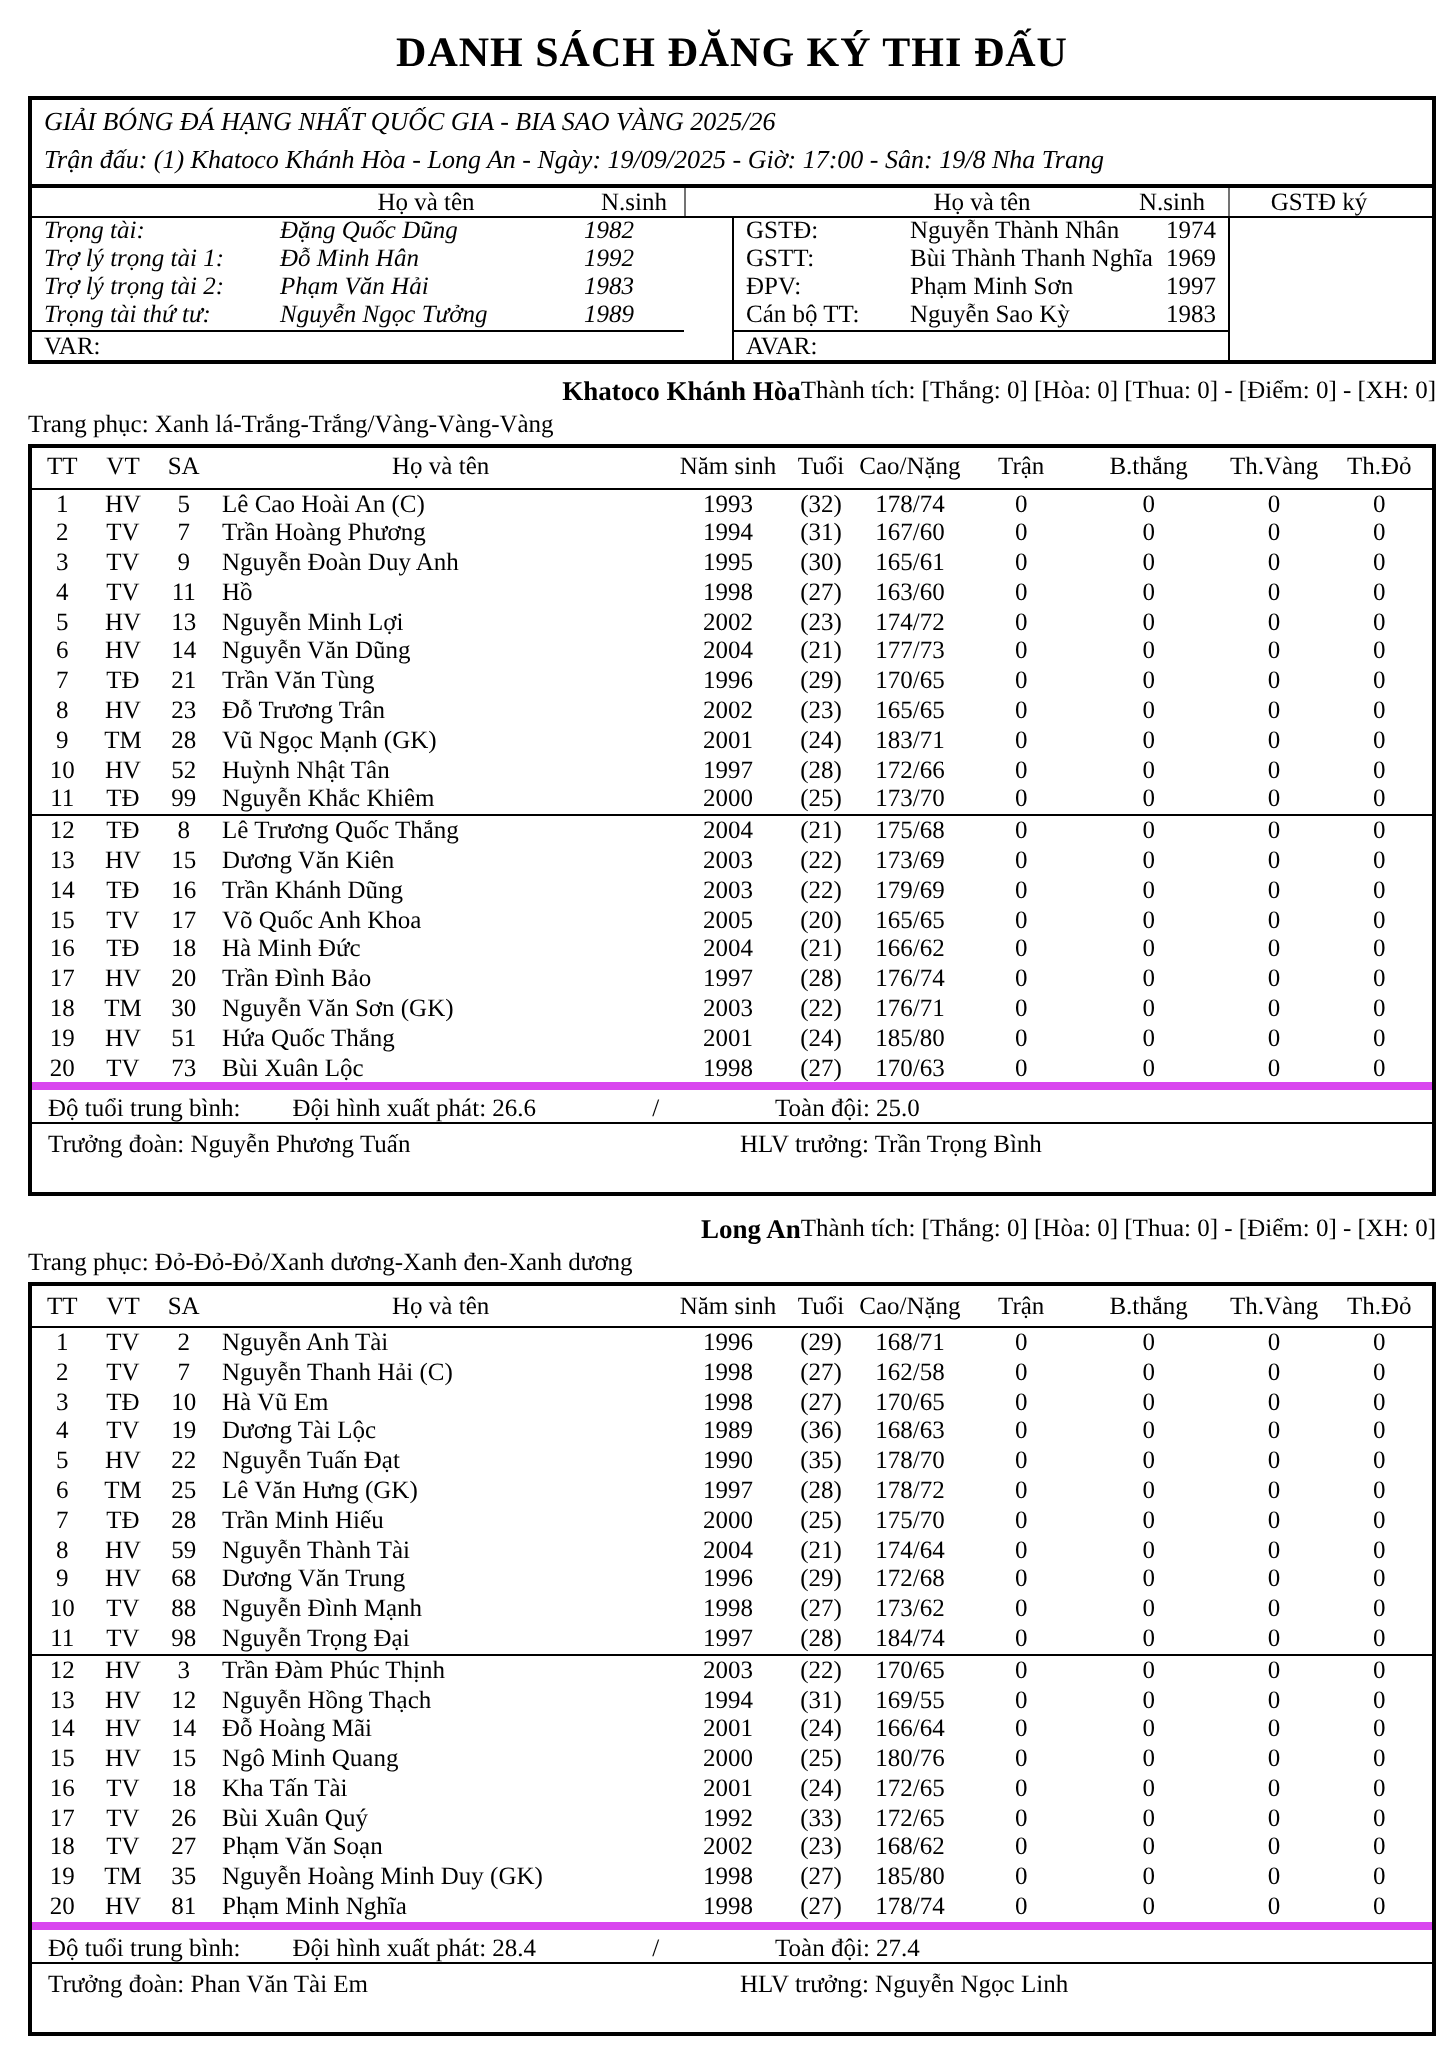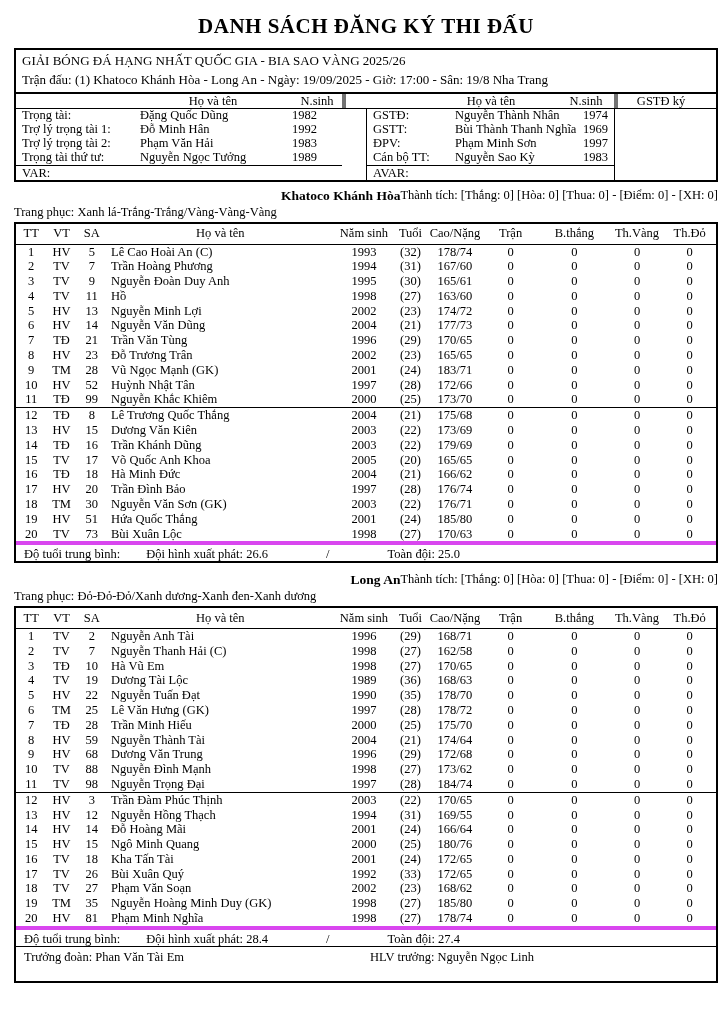--- a/index.html
+++ b/index.html
@@ -8,30 +8,30 @@
     width:724px; height:1024px; background:#ffffff; color:#000;
     font-family:"Liberation Serif","DejaVu Serif",serif;
     font-size:12.5px; overflow:hidden; margin:0 auto; position:relative;
   }
   .inner { padding:14px 6px 0 14px; }
   .doc-title {
     text-align:center; font-weight:bold; font-size:21px; letter-spacing:.5px;
     margin-bottom:9px;
   }
   .box { border:2px solid #000; }
-  .match-box { padding:1px 6px 3px 6px; font-size:13px; line-height:19px; }
+  .match-box { padding:1px 6px 3px 6px; font-size:13px; line-height:19px;font-style:italic; }
   .officials { border-top:0; font-size:12.5px; }
   .off-header { display:grid; grid-template-columns:118px 158px 50px 82px 134px 56px 90px; border-bottom:1px solid #000; height:15px; line-height:14px; }
   .off-header > div { text-align:center; }
-  .off-header .vline { border-left:4px solid #737373; }
+  .off-header .vline { border-left:1px solid #737373; }
   .off-body { display:grid; grid-template-columns:326px 272px 90px; }
   .off-col-right { border-left:1px solid #000;margin-left:24px; }
   .off-sign-cell { border-left:1px solid #000; }
   .off-row { display:grid; height:14px; line-height:13.6px; }
-  .off-row-l { grid-template-columns:118px 158px 50px; }
+  .off-row-l { grid-template-columns:118px 158px 50px;font-style:italic; }
   .off-row-r { grid-template-columns:82px 134px 56px; }
   .off-row > div { padding-left:6px; }
   .off-row .born { padding-left:0; }
   .var-row { border-top:1px solid #000; height:15px; line-height:14.5px; padding-left:6px; }
   .team-heading { display:flex; justify-content:flex-end; margin-top:5px; line-height:17px; }
   .team-name { font-weight:bold; font-size:13.5px; }
   .team-record { font-size:12.5px; }
   .team-kit { line-height:16px; margin-bottom:2px; }
   table.roster { width:100%; border-collapse:collapse; table-layout:fixed; }
   table.roster th { font-weight:normal; height:20px; vertical-align:middle; }
@@ -452,20 +452,24 @@
               <td>0</td>
             </tr>
           </tbody>
       </table>
       <div class="stats-row">
         <span>Độ tuổi trung bình:</span>
         <span class="s2">Đội hình xuất phát: 26.6</span>
         <span class="s3">/</span>
         <span class="s4">Toàn đội: 25.0</span>
       </div>
+      <div class="leaders-row">
+        <span>Trưởng đoàn: Nguyễn Phương Tuấn</span>
+        <span>HLV trưởng: Trần Trọng Bình</span>
+      </div>
     </div>
 
     <div class="team-heading" style="margin-top:8px;">
       <span class="team-name">Long An</span>
       <span class="team-record">Thành tích: [Thắng: 0] [Hòa: 0] [Thua: 0] - [Điểm: 0] - [XH: 0]</span>
     </div>
     <div class="team-kit">Trang phục: Đỏ-Đỏ-Đỏ/Xanh dương-Xanh đen-Xanh dương</div>
 
     <div class="box">
       <table class="roster">

